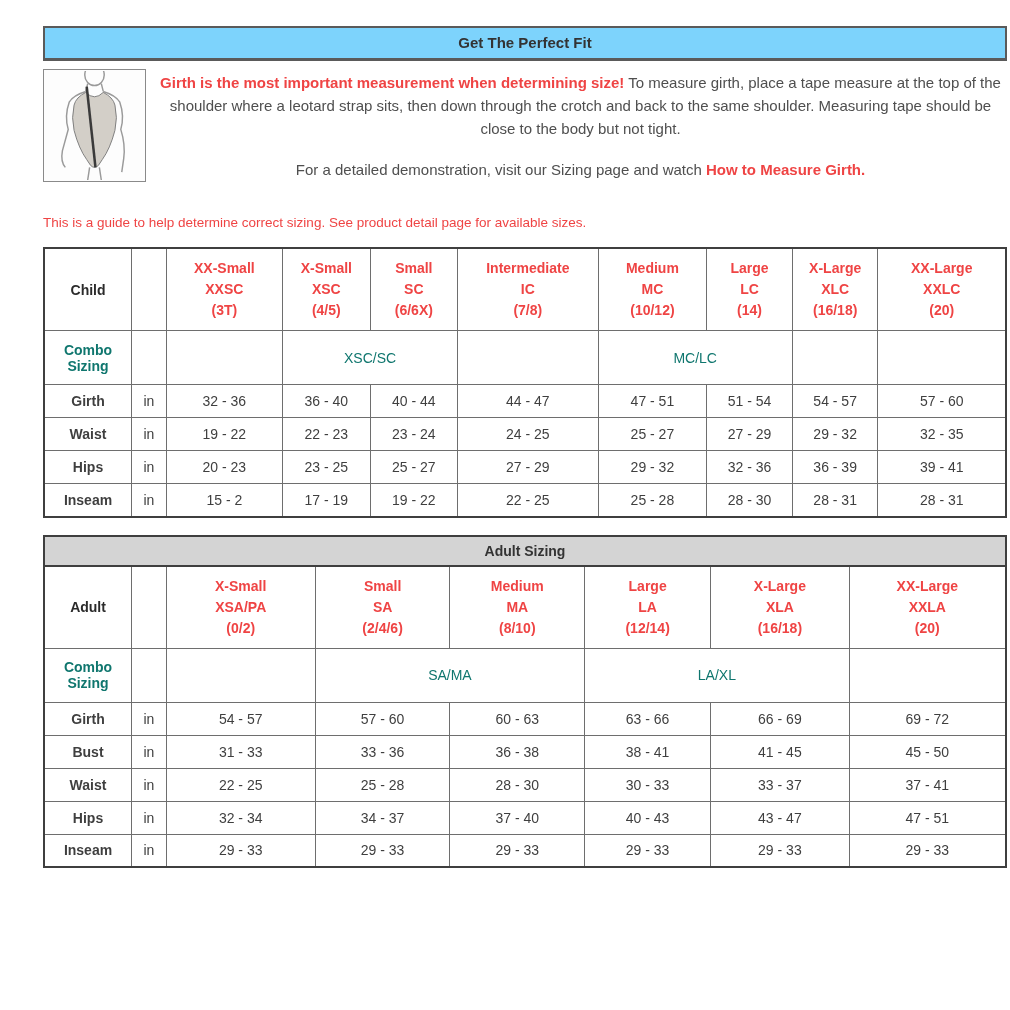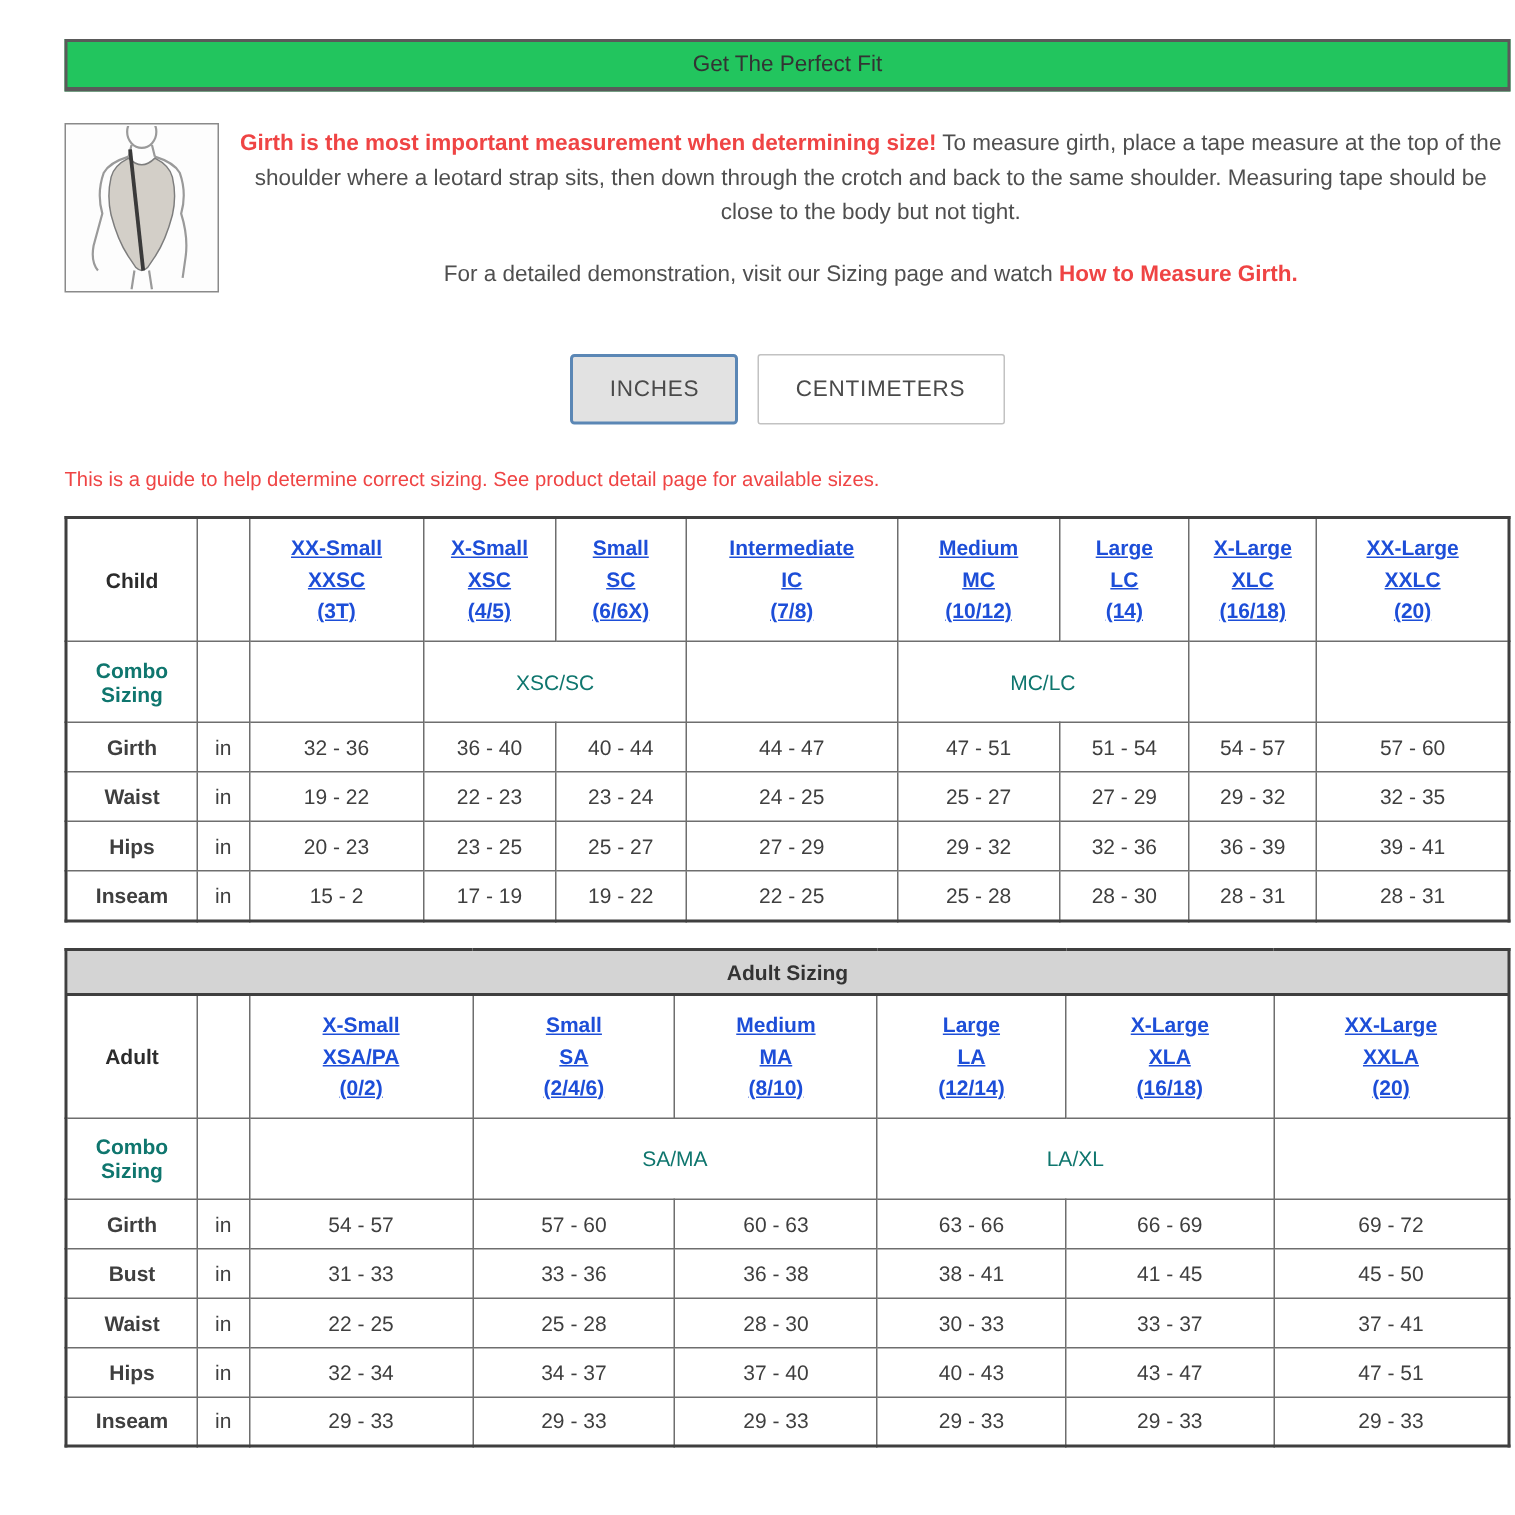--- a/index.html
+++ b/index.html
@@ -8,29 +8,29 @@
     width: 1010px; height: 1010px;
     background: #ffffff;
     font-family: "Liberation Sans", sans-serif;
     color: #4a4a4a;
     overflow: hidden;
   }
   .content { margin: 26px 3px 0 43px; width: 964px; }
 
   
   .title-bar {
-    background: #22c55e;
+    background: #7dd3fc;
     border: 2px solid #5a5a5a;
     border-bottom-width: 3px;
     text-align: center;
-    font-weight: normal;
+    font-weight: bold;
     font-size: 15px;
     color: #333333;
     padding: 6px 0 7px 0;
-    margin-bottom: 20px;
+    margin-bottom: 7px;
   }
 
   
   .media { margin-top: 1px; }
   .figure-box {
     float: left;
     width: 103px; height: 113px;
     border: 1px solid #8a8a8a;
     margin: 1px 8px 4px 0;
     background: #fdfdfd;
@@ -102,24 +102,23 @@
     font-weight: bold;
     color: #333333;
     font-size: 14px;
     padding: 6px 0;
     border-bottom: 2px solid #3f3f3f;
   }
   table.sizing th.corner {
     font-weight: bold; color: #2b2b2b; font-size: 14px;
   }
   table.sizing th.size-h {
-    font-weight: bold; color: #1d4ed8;
+    font-weight: bold; color: #ef4444;
     padding: 9px 1px;
     line-height: 21px;
-    text-decoration: underline;
   }
   table.sizing tr.combo td { height: 54px; color: #0f766e; }
   table.sizing td.row-label { font-weight: bold; color: #2b2b2b; }
   table.sizing tr.data td { height: 33px; color: #3f3f3f; }
   table.sizing td.unit-c { color: #6b6b6b; }
 </style>
 </head>
 <body>
 
 <div class="content">
@@ -136,24 +135,20 @@
         <path d="M41,22 Q50,31 59,22 Q69,27 71,35 Q74,48 71,61 Q66,80 58,91 L54,97 Q50,101 46,97 L42,91 Q34,80 29,61 Q26,48 29,35 Q31,27 41,22 Z" fill="#d3cfc8" stroke="#7d7d7d" stroke-width="1"></path>
         <path d="M45,99 L43,112 M55,99 L57,112" stroke="#9a9a9a" stroke-width="1.5" fill="none"></path>
         <line x1="42" y1="16" x2="51" y2="99" stroke="#3a3a3a" stroke-width="2.6"></line>
       </svg>
     </div>
     <div class="intro-text"><b>Girth is the most important measurement when determining size!</b><span> To measure girth, place a tape measure at the top of the shoulder where a leotard strap sits, then down through the crotch and back to the same shoulder. Measuring tape should be close to the body but not tight.</span></div>
     <div class="demo-text"><span>For a detailed demonstration, visit our Sizing page and watch </span><b>How to Measure Girth.</b></div>
     <div class="clear"></div>
   </div>
 
-  <div class="unit-row">
-    <button class="unit-btn active">INCHES</button>
-    <button class="unit-btn">CENTIMETERS</button>
-  </div>
 
   <div class="note-text">This is a guide to help determine correct sizing. See product detail page for available sizes.</div>
 
   <table class="sizing" id="child-table">
       <colgroup>
         <col style="width: 9.1%;">
         <col style="width: 3.6%;">
         <col style="width: 12.1%;">
         <col style="width: 9.1%;">
         <col style="width: 9.1%;">

